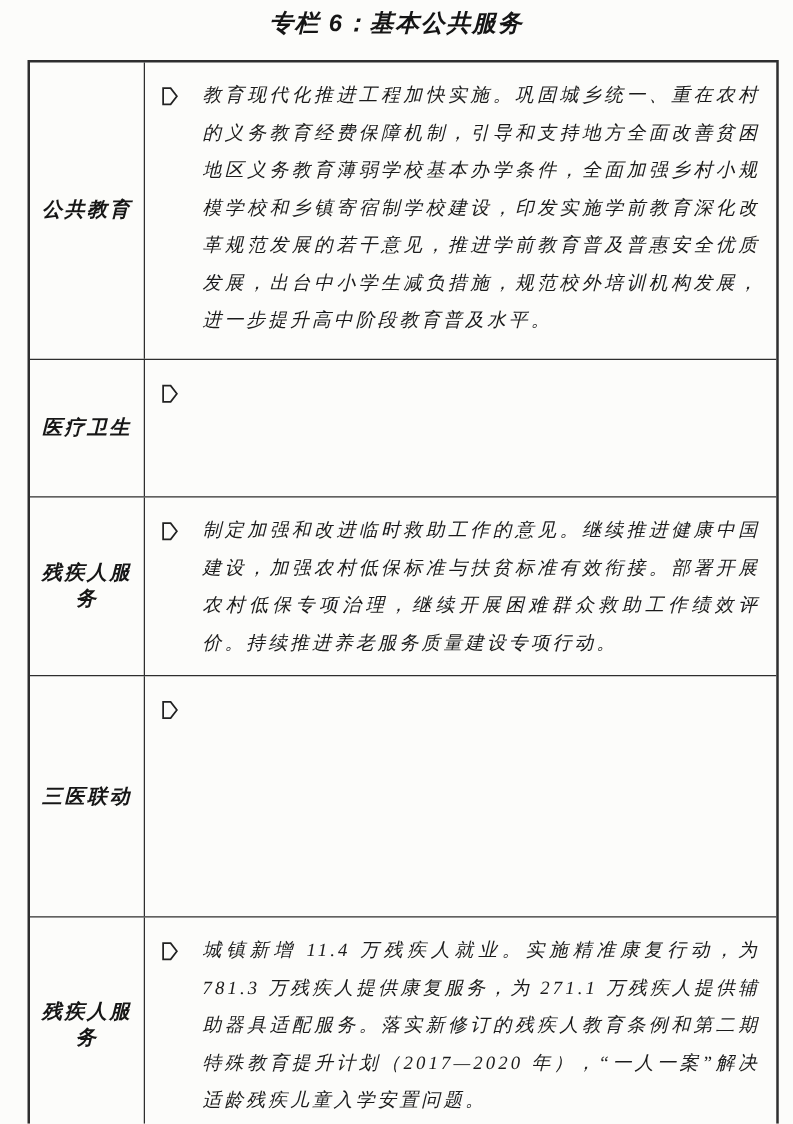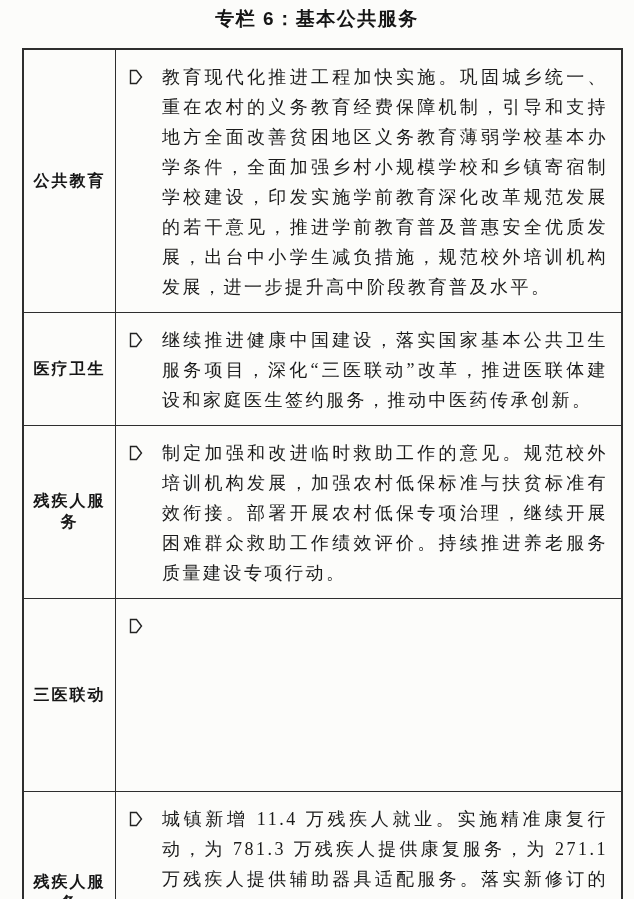--- a/index.html
+++ b/index.html
@@ -8,20 +8,21 @@
     background: #fbfbf9;
   }
   .page {
     position: relative;
     width: 634px;
     height: 899px;
     background: #fcfcfa;
     color: #1b1b1b;
     font-family: "Liberation Serif", "DejaVu Serif", serif;
     overflow: hidden;
+    font-style: italic;
   }
   .doc-title {
     position: absolute;
     top: 6px;
     left: 0;
     width: 100%;
     text-align: center;
     font-family: "Liberation Sans", "DejaVu Sans", sans-serif;
     font-weight: 700;
     font-size: 19px;
@@ -75,21 +76,21 @@
   .bullet {
     flex: 0 0 14px;
     height: 30px;
     display: flex;
     align-items: center;
     margin-right: 19px;
   }
   .bullet svg { display: block; }
   .cell-text {
     flex: 1;
-    font-size: 18px;
+    font-size: 15px;
     line-height: 30px;
     letter-spacing: 2.5px;
     text-align: justify;
     text-justify: inter-character;
     color: #1b1b1b;
   }
 </style>
 </head>
 <body>
 
@@ -112,33 +113,32 @@
     </div>
 
     <div class="t-row row-1">
       <div class="label-cell">医疗卫生</div>
       <div class="content-cell">
         <span class="bullet">
           <svg width="14" height="16" viewBox="0 0 14 16">
               <polygon points="1.5,1.5 7.5,1.5 12.5,8 7.5,14.5 1.5,14.5" fill="none" stroke="#222" stroke-width="1.4"></polygon>
             </svg>
         </span>
-        <div class="cell-text">继续推进健康中国建设，落实国家基本公共卫生服务项目，深化“三医联动”改革，推进医联体建设和家庭医生签约服务，推动中医药传承创新。</div>
       </div>
     </div>
 
     <div class="t-row row-2">
       <div class="label-cell">残疾人服务</div>
       <div class="content-cell">
         <span class="bullet">
           <svg width="14" height="16" viewBox="0 0 14 16">
               <polygon points="1.5,1.5 7.5,1.5 12.5,8 7.5,14.5 1.5,14.5" fill="none" stroke="#222" stroke-width="1.4"></polygon>
             </svg>
         </span>
-        <div class="cell-text">制定加强和改进临时救助工作的意见。规范校外培训机构发展，加强农村低保标准与扶贫标准有效衔接。部署开展农村低保专项治理，继续开展困难群众救助工作绩效评价。持续推进养老服务质量建设专项行动。</div>
+        <div class="cell-text">制定加强和改进临时救助工作的意见。继续推进健康中国建设，加强农村低保标准与扶贫标准有效衔接。部署开展农村低保专项治理，继续开展困难群众救助工作绩效评价。持续推进养老服务质量建设专项行动。</div>
       </div>
     </div>
 
     <div class="t-row row-3">
       <div class="label-cell">三医联动</div>
       <div class="content-cell">
         <span class="bullet">
           <svg width="14" height="16" viewBox="0 0 14 16">
               <polygon points="1.5,1.5 7.5,1.5 12.5,8 7.5,14.5 1.5,14.5" fill="none" stroke="#222" stroke-width="1.4"></polygon>
             </svg>

